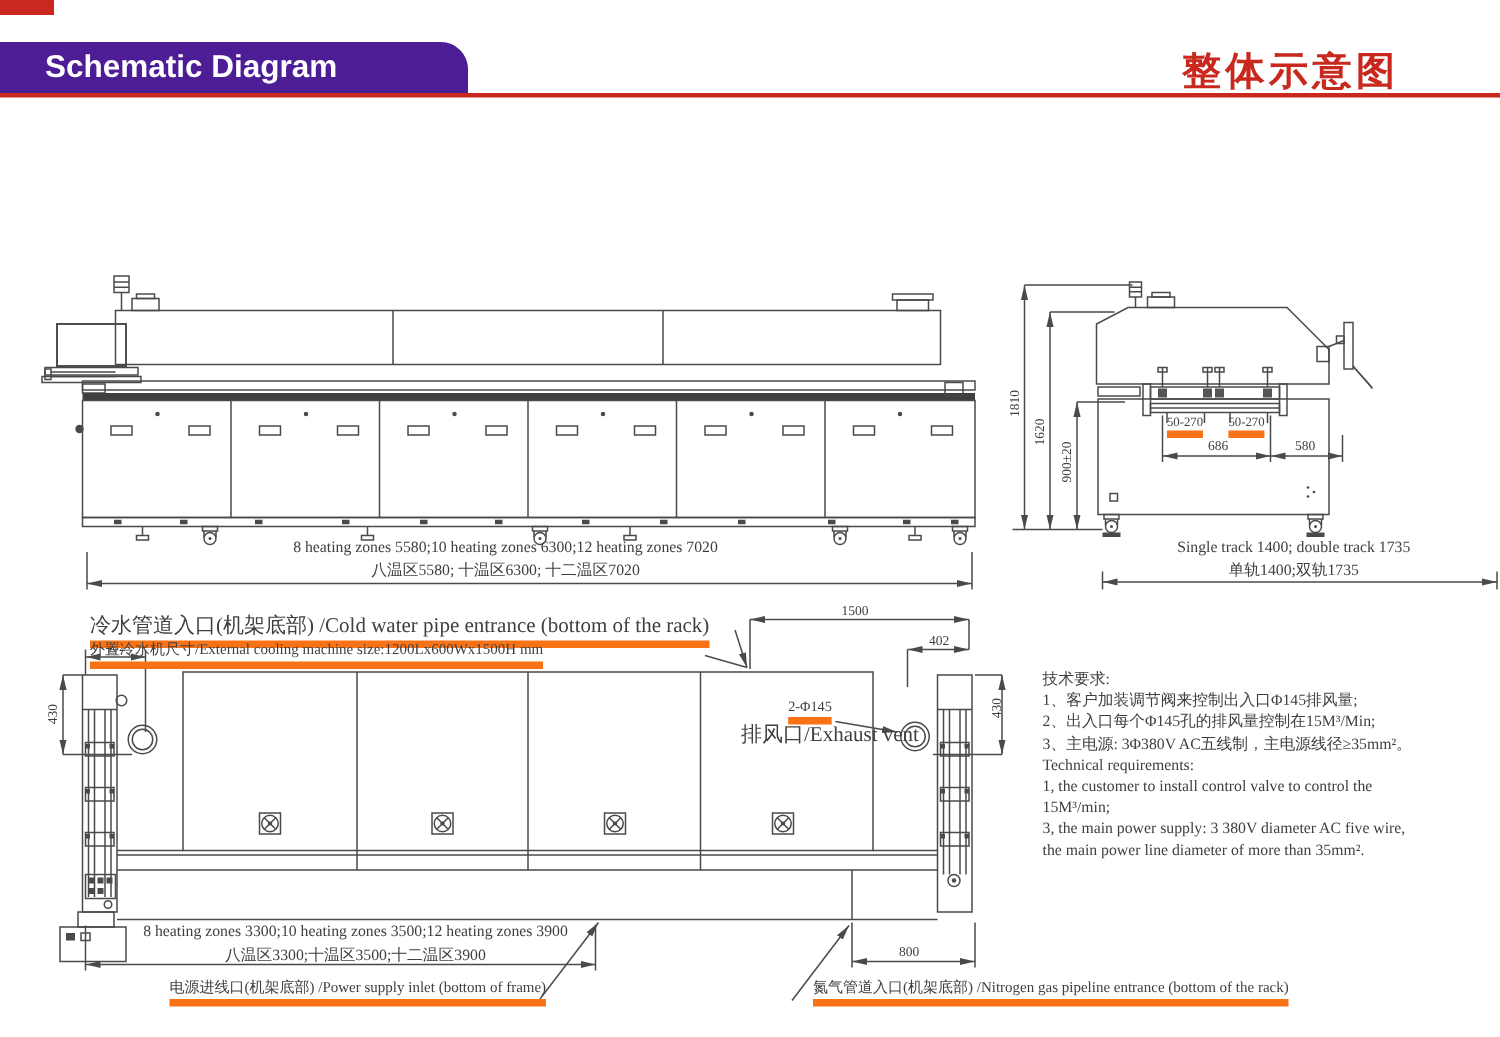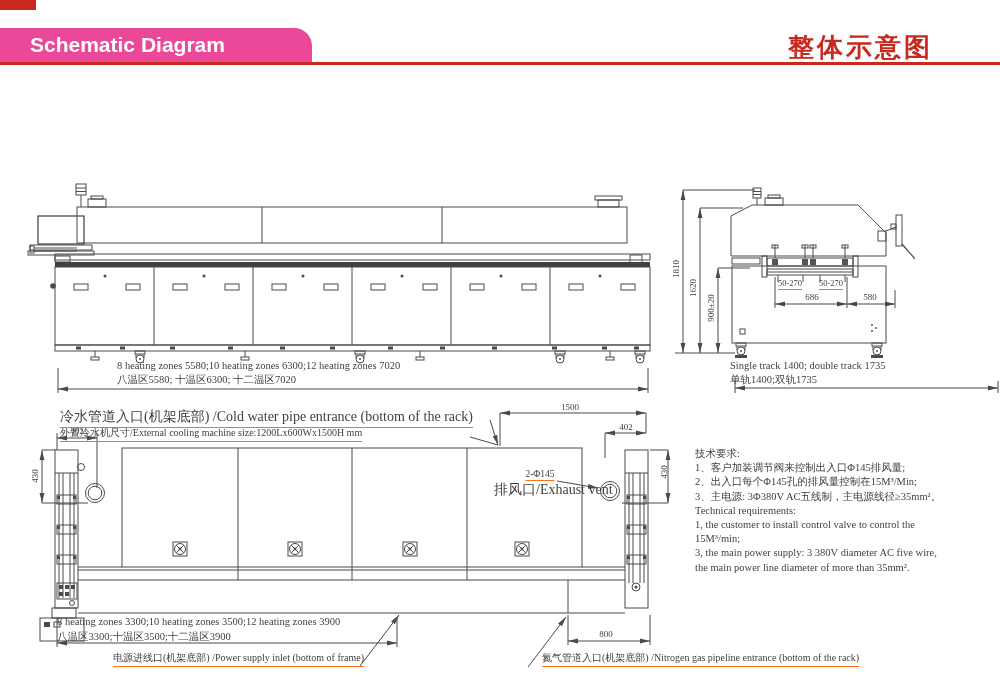--- a/index.html
+++ b/index.html
@@ -3,22 +3,22 @@
 <meta charset="utf-8">
 <style>
   html,body{margin:0;padding:0;background:#fff;}
   .page{position:relative;width:1000px;height:691px;background:#fff;overflow:hidden;
         font-family:"Liberation Serif","DejaVu Serif",serif;color:#3f3f3f;}
   .abs{position:absolute;}
   .cad{font-size:10.5px;white-space:nowrap;}
   .dim{font-size:9px;white-space:nowrap;}
   .ctr{transform:translate(-50%,-50%);}
   .vdim{transform:translate(-50%,-50%) rotate(-90deg);}
-  .ul{border-bottom:1px solid #f97316;padding-bottom:1px;}
-  .cap{font-size:10.5px;white-space:nowrap;}
+  .ul{border-bottom:5px solid #f97316;padding-bottom:1px;}
+  .cap{font-size:10.5px;text-align:center;white-space:nowrap;}
   .corner{left:0;top:0;width:36px;height:10px;}
   .banner{left:0;top:28px;width:312px;height:34px;border-top-right-radius:18px;color:#fff;
           font-family:"Liberation Sans","DejaVu Sans",sans-serif;font-weight:bold;font-size:21px;
           line-height:34px;padding-left:30px;box-sizing:border-box;}
   .rule{left:0;top:62px;width:1000px;height:3px;}
   .title-zh{left:788px;top:30px;font-family:Liberation Sans, sans-serif;
             font-weight:bold;font-size:26px;letter-spacing:3px;white-space:nowrap;}
   .tech{left:695px;top:447px;font-size:10.5px;line-height:14.2px;white-space:nowrap;}
   .tech span{display:block;}
   svg{position:absolute;overflow:visible;}
@@ -50,21 +50,21 @@
         <path d="M-3.8,-3.8 L3.8,3.8 M-3.8,3.8 L3.8,-3.8"></path>
         <circle r="1.4" fill="#4a4a4a" stroke="none"></circle>
       </g>
       <g id="handleS">
           <rect x="-7" y="-3" width="14" height="6" fill="#fff" stroke="#4a4a4a"></rect>
         </g>
     </defs>
   </svg>
 
   <div class="abs corner" style="background:#C8281E"></div>
-  <div class="abs banner" style="background:#ec4899">
+  <div class="abs banner" style="background:#4c1d95">
     <span>Schematic Diagram</span>
   </div>
   <div class="abs rule" style="background:#C8281E"></div>
   <div class="abs title-zh" style="color:#C8281E">整体示意图</div>
 
   <svg class="abs" style="left:28px;top:182px" width="640" height="214" viewBox="0 0 640 214">
     <g class="ln">
 
       <rect x="49" y="25" width="550" height="36"></rect>
       <path d="M234,25 V61 M414,25 V61"></path>

